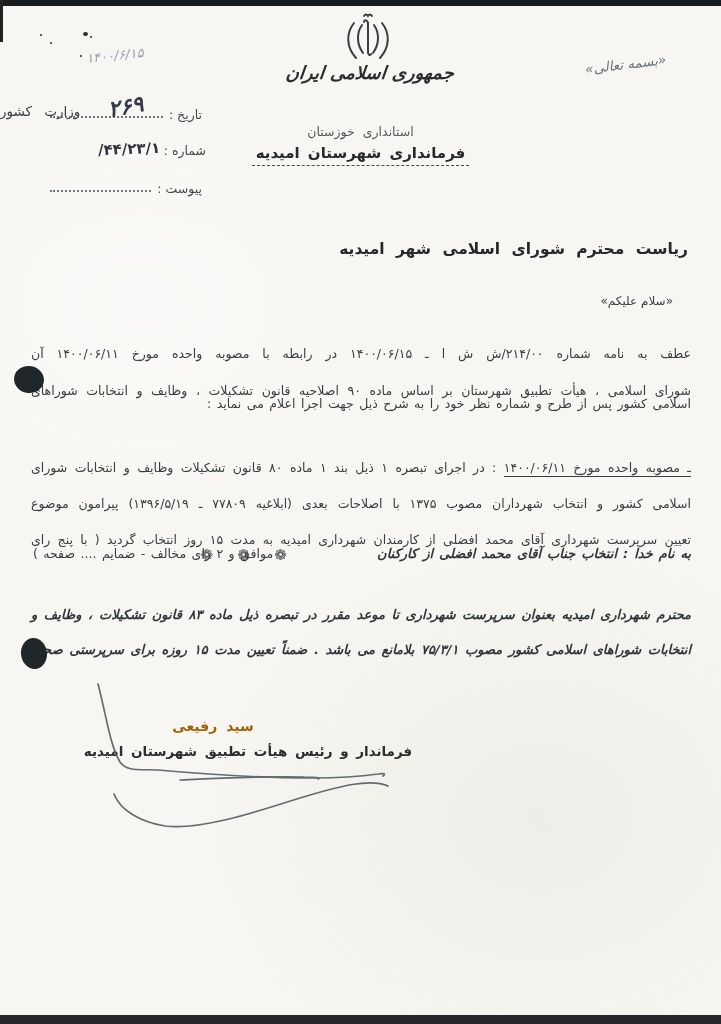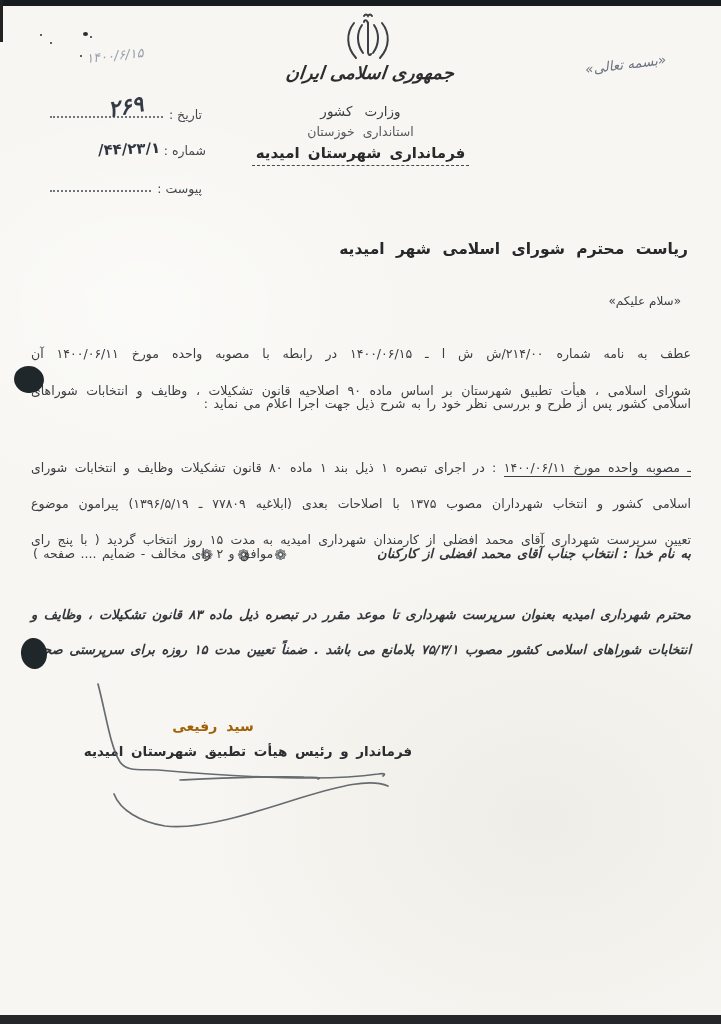--- a/index.html
+++ b/index.html
@@ -15,21 +15,21 @@
     pointer-events:none;}
   .edge-top{position:absolute;left:0;top:0;width:721px;height:6px;background:#171c1e;}
   .edge-bottom{position:absolute;left:0;bottom:0;width:721px;height:9px;background:#24262a;}
   .edge-corner{position:absolute;left:0;top:0;width:3px;height:42px;background:#222;}
 
   
   .emblem{position:absolute;left:338px;top:12px;width:60px;height:52px;}
   .calligraphy{position:absolute;left:250px;top:62px;width:240px;text-align:center;
     font-size:18px;font-weight:bold;font-style:italic;color:#2d2d30;
     transform:skewX(-6deg);letter-spacing:-.5px;}
-  .ministry{position:absolute;left:0;top:103px;width:721px;text-align:center;
+  .ministry{position:absolute;left:0;top:103px;width:721px;text-align:left;
     font-size:13.5px;color:#3b3e42;letter-spacing:1.5px;word-spacing:8px;}
   .province{position:absolute;left:0;top:124px;width:721px;text-align:center;
     font-size:12.5px;color:#55585c;letter-spacing:.5px;word-spacing:4px;}
   .county-wrap{position:absolute;left:0;top:143px;width:721px;text-align:center;}
   .county{display:inline-block;font-size:15px;font-weight:bold;color:#28292c;
     word-spacing:3px;padding:0 4px 3px 4px;border-bottom:1.6px dashed #4a4a4c;}
 
   
   .bismillah{position:absolute;left:538px;top:56px;width:175px;text-align:center;
     font-size:13.5px;font-style:italic;color:#6d7480;transform:rotate(-7deg);
@@ -47,21 +47,21 @@
     transform:rotate(-6deg);letter-spacing:1px;font-style:italic;}
   .hw-number{font-size:15px;font-weight:bold;color:#2f3540;letter-spacing:.5px;
     margin-right:4px;transform:rotate(-2deg);}
   .hw-number-big{position:absolute;left:58px;top:-14px;font-size:22px;font-weight:bold;
     color:#343b46;transform:rotate(-10deg);font-style:italic;}
   .ink-dot{position:absolute;border-radius:50%;background:#2a2d30;}
 
   
   .recipient{position:absolute;right:33px;top:240px;font-size:15.5px;font-weight:bold;
     color:#27282b;word-spacing:6px;letter-spacing:.2px;}
-  .salutation{position:absolute;right:40px;top:294px;font-size:12px;color:#3d4145;}
+  .salutation{position:absolute;right:48px;top:294px;font-size:12px;color:#3d4145;}
 
   .bline{position:absolute;left:31px;width:660px;height:22px;font-size:12.5px;
     color:#3a3d41;direction:rtl;word-spacing:1.5px;}
   .just{text-align:justify;text-align-last:justify;margin-top:24px;}
   .rtl-start{text-align:right;}
   .indent{padding-right:26px;}
   .uline{border-bottom:1.1px solid #3a3d41;padding-bottom:1px;}
 
   .hand{font-style:italic;font-weight:bold;color:#33363b;font-size:13px;}
   .stamps{letter-spacing:9px;font-size:15px;color:#42474c;font-style:normal;font-weight:normal;}
@@ -127,21 +127,21 @@
   <div class="meta-row row-attach">
     <span class="meta-label">پیوست :</span>
     <span class="meta-dots"></span>
   </div>
 
   <div class="recipient">ریاست محترم شورای اسلامی شهر امیدیه</div>
   <div class="salutation">«سلام علیکم»</div>
 
   <div class="bline just indent" style="top:322px;">عطف به نامه  شماره ۲۱۴/۰۰/ش ش ا ـ ۱۴۰۰/۰۶/۱۵ در رابطه با  مصوبه واحده  مورخ ۱۴۰۰/۰۶/۱۱ آن</div>
   <div class="bline just" style="top:359px;">شورای اسلامی ، هیأت تطبیق شهرستان بر اساس ماده ۹۰ اصلاحیه قانون تشکیلات ، وظایف و انتخابات شوراهای</div>
-  <div class="bline rtl-start" style="top:396px;">اسلامی کشور پس از طرح و بررسی نظر خود را به شرح ذیل  جهت اجرا اعلام می نماید :</div>
+  <div class="bline rtl-start" style="top:396px;">اسلامی کشور پس از طرح و شماره نظر خود را به شرح ذیل  جهت اجرا اعلام می نماید :</div>
 
   <div class="blob blob1"></div>
 
   <div class="bline just" style="top:436px;">
     <span class="uline">ـ مصوبه واحده مورخ ۱۴۰۰/۰۶/۱۱</span><span> : در اجرای تبصره ۱ ذیل بند ۱ ماده ۸۰ قانون تشکیلات وظایف و انتخابات شورای</span>
   </div>
   <div class="bline just" style="top:472px;">اسلامی کشور و انتخاب شهرداران مصوب ۱۳۷۵ با اصلاحات بعدی (ابلاغیه ۷۷۸۰۹ ـ ۱۳۹۶/۵/۱۹) پیرامون موضوع</div>
   <div class="bline just" style="top:508px;">تعیین سرپرست شهرداری آقای محمد افضلی از کارمندان شهرداری امیدیه به مدت ۱۵ روز انتخاب گردید ( با پنج رای</div>
 
   <div class="bline" style="top:546px;">

